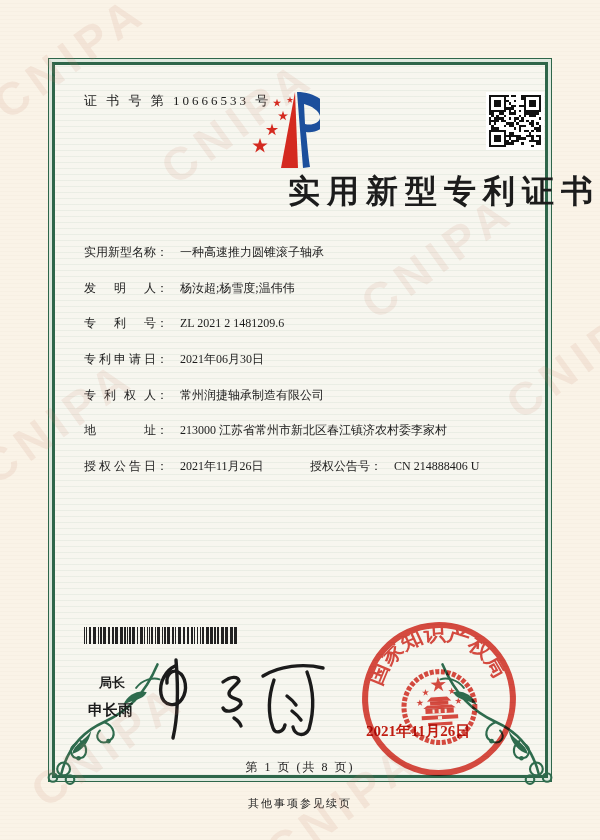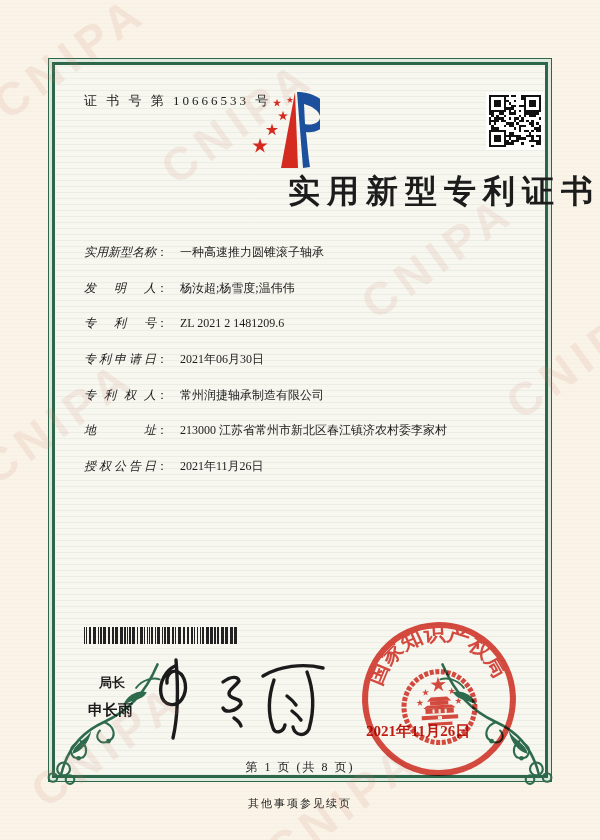--- a/index.html
+++ b/index.html
@@ -29,21 +29,21 @@
     pointer-events:none;white-space:nowrap;z-index:3;
   }
   .cert-no{position:absolute;left:84px;top:92px;font-size:13px;letter-spacing:3px;z-index:2;}
   .logo{position:absolute;left:250px;top:88px;width:70px;height:82px;z-index:2;}
   .qr{position:absolute;left:486px;top:92px;width:58px;height:58px;background:#fff;
       padding:3px;box-sizing:border-box;z-index:2;}
   .qr svg{display:block;width:100%;height:100%;}
   .title{position:absolute;left:0;right:0;top:170px;text-align:right;
       font-size:32px;font-weight:bold;letter-spacing:7px;z-index:2;}
   .row{position:absolute;left:84px;width:436px;font-size:12px;white-space:nowrap;z-index:2;}
-  .lbl{display:inline-block;width:72px;text-align:justify;text-align-last:justify;vertical-align:bottom;font-style:italic;}
+  .lbl{display:inline-block;width:72px;text-align:justify;text-align-last:justify;vertical-align:bottom;}
   .lbl2{display:inline-block;width:60px;text-align:justify;text-align-last:justify;vertical-align:bottom;}
   .val{margin-left:12px;}
   .pair2{position:absolute;left:226px;top:0;}
   .paras{position:absolute;left:84px;top:486px;width:436px;font-size:13px;
       line-height:22px;text-align:justify;z-index:2;}
   .paras p{margin:0;text-indent:2em;}
   .barcode{position:absolute;left:84px;top:627px;width:156px;height:17px;z-index:2;}
   .sig-title{position:absolute;left:99px;top:674px;font-size:13px;font-weight:bold;
       font-family:"Liberation Sans","DejaVu Sans",sans-serif;z-index:2;}
   .sig-name{position:absolute;left:88px;top:701px;font-size:15px;font-weight:bold;
@@ -365,20 +365,23 @@
   <span class="lbl">专利申请日</span><span>：</span><span class="val">2021年06月30日</span>
 </div>
 <div class="row" style="top:387px">
   <span class="lbl">专利权人</span><span>：</span><span class="val">常州润捷轴承制造有限公司</span>
 </div>
 <div class="row" style="top:422px">
   <span class="lbl">地址</span><span>：</span><span class="val">213000 江苏省常州市新北区春江镇济农村委李家村</span>
 </div>
 <div class="row" style="top:458px">
   <span class="lbl">授权公告日</span><span>：</span><span class="val">2021年11月26日</span>
+  <span class="pair2">
+    <span class="lbl2">授权公告号</span><span>：</span><span class="val">CN 214888406 U</span>
+  </span>
 </div>
 
 <div class="paras">
 </div>
 
 <svg class="barcode" id="barcode-svg" viewBox="0 0 156 17" preserveAspectRatio="none" shape-rendering="crispEdges" fill="#222">
     <rect x="0" y="0" width="1" height="17"></rect>
     <rect x="2" y="0" width="1" height="17"></rect>
     <rect x="5" y="0" width="2" height="17"></rect>
     <rect x="9" y="0" width="3" height="17"></rect>

